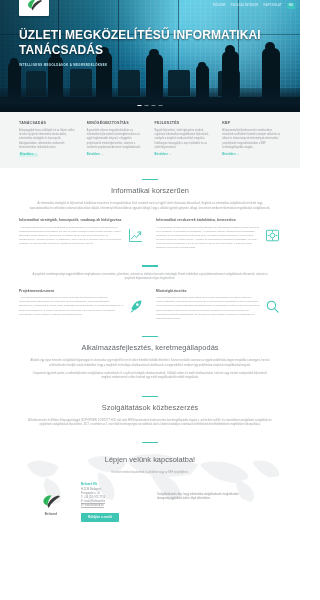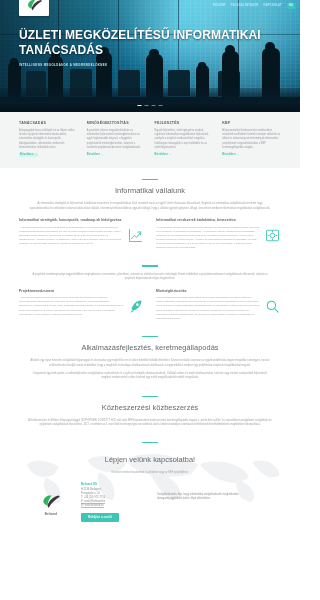--- a/index.html
+++ b/index.html
@@ -253,21 +253,21 @@
         <h3>KBF</h3>
         <p>A központosított közbeszerzési rendszerben minősített szállítóként kiemelt szerepet vállalunk az állami és önkormányzati intézmények informatikai projektjeinek megvalósításában a KBF keretmegállapodás alapján.</p>
         <a class="more" href="#">Bővebben →</a>
       </div>
 
     </div>
   </section>
 
   <section class="section">
     <div class="rule"></div>
-    <h2 class="sec-title">Informatikai vállalunk</h2>
+    <h2 class="sec-title">Informatikai korszerűen</h2>
     <p class="sec-lead">Az informatikai stratégiák és fejlesztések kialakítása tervezésen és megvalósításon kívül munkánk során az ügyfél üzleti elvárásaira fókuszálunk. Segítünk az informatikai szolgáltatások területén nagy tapasztalatunkkal és széleskörű szakmai tudásunkkal vállalati, intézményi felhasználóknak egyaránt átfogó, hogy a vállalat ügyviteli igényeire, átfogó, korszerűen rendszer informatikai megoldásokat szolgáltassunk.</p>
 
     <div class="two-col">
       <div class="col">
         <h4>Informatikai stratégiák, koncepciók, roadmap-ek kidolgozása</h4>
         <p>A vállalatok/intézmények üzleti stratégiájával összhangban lévő korszerű ICT stratégia és információtechnológiai megoldások ma már az üzleti eredményesség fontos eszköze, amely támogatja annak hatékony működését és hosszú távon a szervezet eredményes működésében. Vállaljuk komplex IT stratégiák, illetve egyedi IT területre irányuló koncepciók, roadmap-ek kidolgozását a megfelelő stratégiai illeszkedés mellett.</p>
         <span class="ico">
           <svg viewBox="0 0 40 40" fill="none" stroke="#3ec6b4" stroke-width="2.4">
             <path d="M4 4 L4 36 L36 36" stroke-linecap="square"></path>
             <path d="M9 29 L17 20 L23 25 L33 12" stroke-linecap="round" stroke-linejoin="round"></path>
@@ -322,21 +322,21 @@
 
   <section class="section">
     <div class="rule"></div>
     <h2 class="sec-title">Alkalmazásfejlesztés, keretmegállapodás</h2>
     <p class="sec-lead">Általunk egy olyan tervezési szolgáltatói folyamagjait és összeadva egy megfelelő erre és teljes fentebbi működő elkerhetet. Szoros munkánk szorosan az egyedi problémáka legyen megoldás szervegyes, hosszú erőfeszítéseket kezdjük annak érdekében, hogy a megfelelő technológia alkalmazásával alakíthassuk a megrendelőink rendszerügy problémáira irányítsuk megoldásokat/magunk.</p>
     <p class="sec-lead">Csoportunk ügyeinek partes a szoftverfejlesztési szolgáltatásai eszközöknek és a nyílt technológiák alkalmazásaiknak. Vállaljuk webes és mobil alkalmazásokat, internet vagy intranet szakportálok fejlesztését, meglévő rendszereinek széles körének egy mobil megoldásaként/rendelő integrálását.</p>
   </section>
 
   <section class="section">
     <div class="rule"></div>
-    <h2 class="sec-title">Közbeszerzési közbeszerzés</h2>
+    <h2 class="sec-title">Szolgáltatások közbeszerzés</h2>
     <p class="sec-lead">A Közbeszerzési és Ellátási Főigazgatósággal (KÖFOP/KEF) DÖNTÖTT HCD cikk alatt KEF/központosított közbeszerzési keretmegállapodás alapján a „minősített szállító" és szerződésen-szolgáltatás szolgáltatás és nyújtottunk szolgáltatások lépcsőzése. 2017. november az 1. sore főbb tevékenységek szerződések alatt a köteles/szabályos számlázási feltételeknek/keretfeltételeknek megfelelően lebonyolítása.</p>
   </section>
 
   <section class="contact">
     <div class="rule"></div>
 
     <div class="worldmap">
       <svg viewBox="0 0 300 60" fill="#e3e5e6">
         <path d="M18 18 q8-6 18-4 t16 6 l-4 8 q-10 5-18 2 t-12-12Z"></path>
         <path d="M38 32 q10 3 14 10 t2 16 l-8 2 q-8-10-10-20Z"></path>

